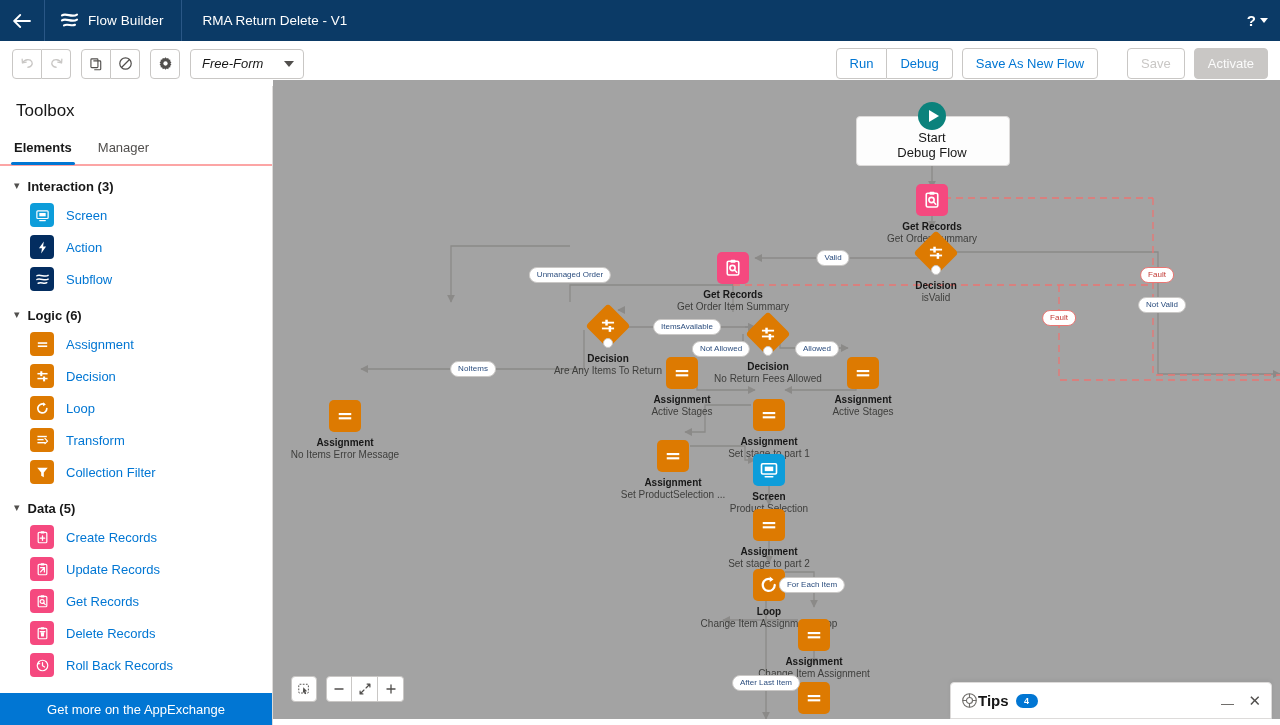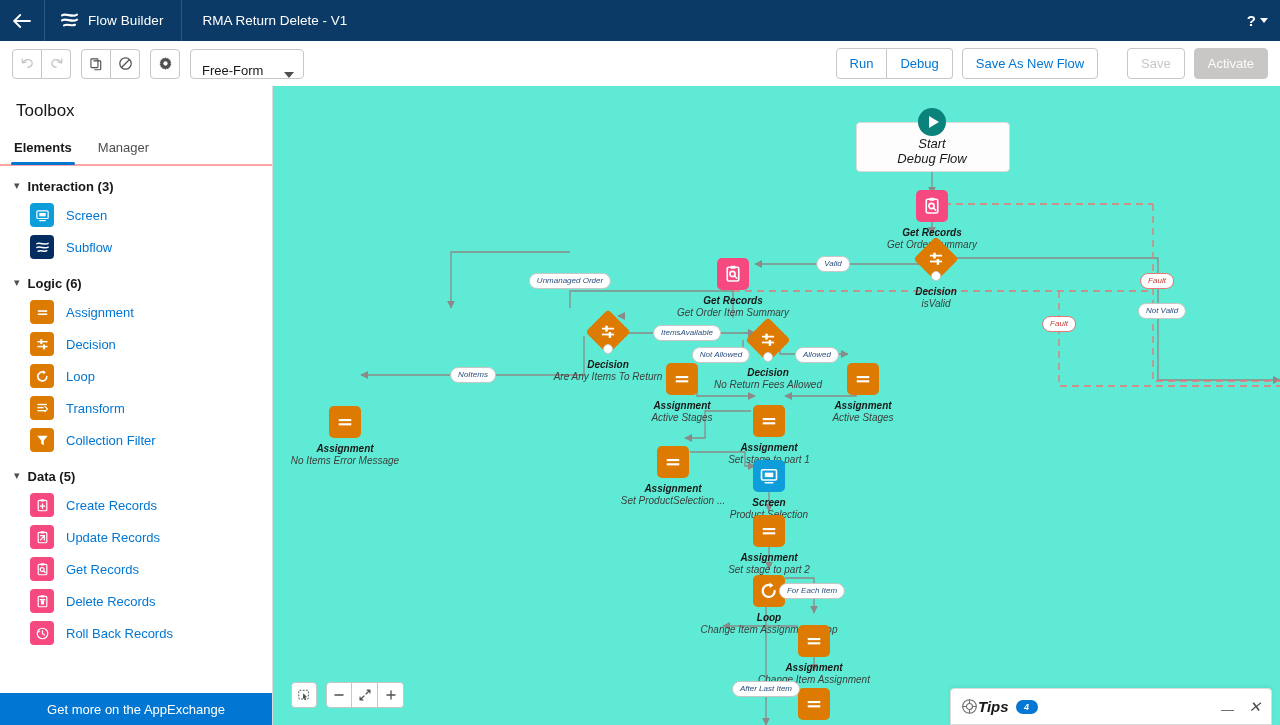--- a/index.html
+++ b/index.html
@@ -40,22 +40,22 @@
   .tb-btn{
     width:28px;height:28px;border:1px solid #c9c7c5;background:#fff;
     display:flex;align-items:center;justify-content:center;cursor:pointer;color:#514f4d;
   }
   .tb-btn.disabled{color:#c9c7c5;cursor:default;}
   .btn-grp .tb-btn:first-child{border-radius:4px 0 0 4px;}
   .btn-grp .tb-btn:last-child{border-radius:0 4px 4px 0;border-left:none;}
   .tb-btn.single{border-radius:4px;}
   .tb-select{
     height:28px;min-width:92px;border:1px solid #c9c7c5;border-radius:4px;background:#fff;
-    display:flex;align-items:flex-end;justify-content:space-between;gap:12px;
-    padding:0 9px 0 11px;font-size:13px;color:#181818;cursor:pointer;
+    display:flex;align-items:center;justify-content:space-between;gap:12px;
+    padding:0 9px 0 11px;font-size:13px;color:#181818;cursor:pointer;font-style:italic;
   }
   .caret-dk{width:0;height:0;border-left:5px solid transparent;border-right:5px solid transparent;border-top:6px solid #514f4d;}
   .tb-right{margin-left:auto;display:flex;align-items:center;padding-right:12px;gap:9px;}
   .act-btn{
     height:29px;padding:0 13px;border:1px solid #c9c7c5;border-radius:4px;background:#fff;
     color:#0176d3;font-size:13px;display:flex;align-items:center;cursor:pointer;white-space:nowrap;
   }
   .act-grp{display:flex;}
   .act-grp .act-btn:first-child{border-radius:4px 0 0 4px;}
   .act-grp .act-btn:last-child{border-radius:0 4px 4px 0;border-left:none;}
@@ -80,22 +80,22 @@
   .el-ico{width:24px;height:24px;border-radius:4px;display:flex;align-items:center;justify-content:center;flex:0 0 auto;}
   .el-lbl{font-size:13px;color:#0176d3;}
   .appex{
     position:absolute;left:0;bottom:0;width:272px;height:32px;background:#0176d3;
     display:flex;align-items:center;justify-content:center;cursor:pointer;
   }
   .appex span{color:#fff;font-size:13px;}
 
   
   .canvas{
-    position:absolute;left:273px;top:86px;width:1007px;height:639px;
-    background:#5eead4;overflow:hidden;font-style:italic;
+    position:absolute;left:273px;top:80px;width:1007px;height:639px;
+    background:#a3a3a3;overflow:hidden;
   }
   .canvas-svg{position:absolute;left:0;top:0;}
 
   .node{position:absolute;display:flex;flex-direction:column;align-items:center;width:140px;margin-left:-70px;cursor:pointer;}
   .node .nlbl{font-size:10px;font-weight:700;color:#181818;line-height:13px;text-align:center;margin-top:4px;}
   .node .nsub{font-size:10px;color:#3e3e3c;line-height:12px;text-align:center;}
 
   .sq{width:32px;height:32px;border-radius:5px;display:flex;align-items:center;justify-content:center;}
   .sq.orange{background:#dd7a01;}
   .sq.pink{background:#f5497f;}
@@ -242,20 +242,28 @@
       </div>
       <div class="el-item">
         <span class="el-ico" style="background:#0d9dda">
           <svg width="15" height="15" viewBox="0 0 16 16">
               <rect x="2" y="3" width="12" height="8.2" rx="1" stroke="#fff" stroke-width="1.3" fill="none"></rect>
               <rect x="4.6" y="5.3" width="6.8" height="3.6" fill="#fff"></rect>
               <path d="M5 13.4 H11" stroke="#fff" stroke-width="1.3" stroke-linecap="round"></path>
             </svg>
         </span>
         <span class="el-lbl">Screen</span>
+      </div>
+      <div class="el-item">
+        <span class="el-ico" style="background:#032d60">
+          <svg width="15" height="15" viewBox="0 0 16 16">
+              <path d="M9.4 1.6 L4.2 8.8 H7.4 L6.6 14.4 L11.8 7 H8.6 Z" fill="#fff"></path>
+            </svg>
+        </span>
+        <span class="el-lbl">Action</span>
       </div>
       <div class="el-item">
         <span class="el-ico" style="background:#032d60">
           <svg width="15" height="15" viewBox="0 0 16 16">
             <path d="M2 4 C5 2 11 6 14 3.6" stroke="#fff" stroke-width="1.6" fill="none" stroke-linecap="round"></path>
             <path d="M2 8 C5 6 11 10 14 7.6" stroke="#fff" stroke-width="1.6" fill="none" stroke-linecap="round"></path>
             <path d="M3.4 12 C6 10.4 10 13 12.6 11.4" stroke="#fff" stroke-width="1.6" fill="none" stroke-linecap="round"></path>
           </svg>
         </span>
         <span class="el-lbl">Subflow</span>

